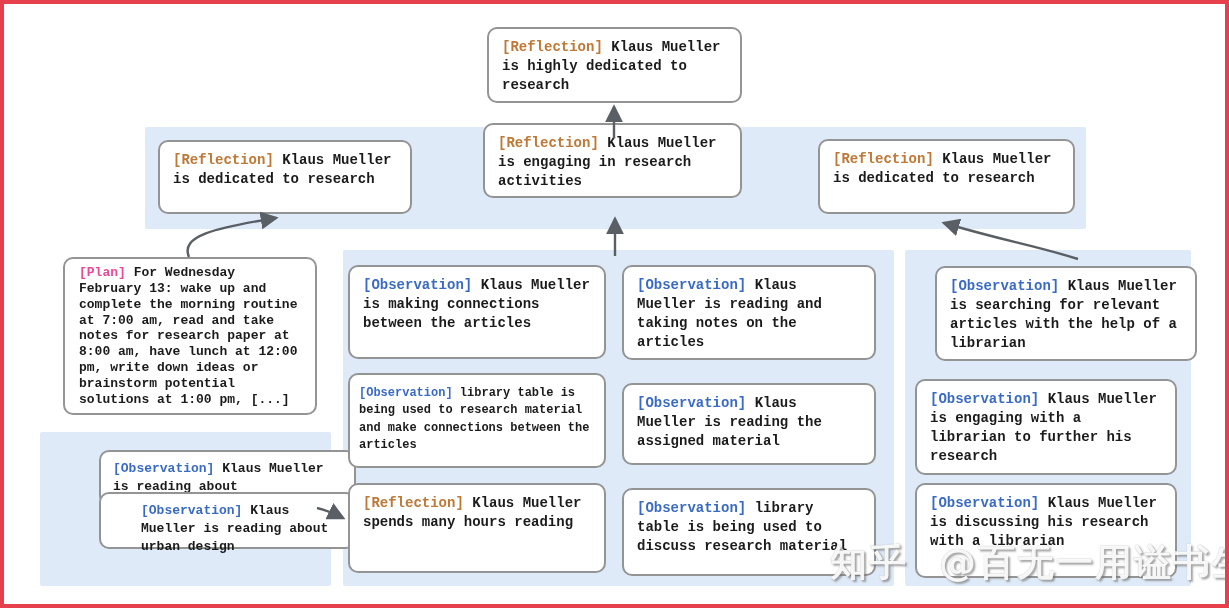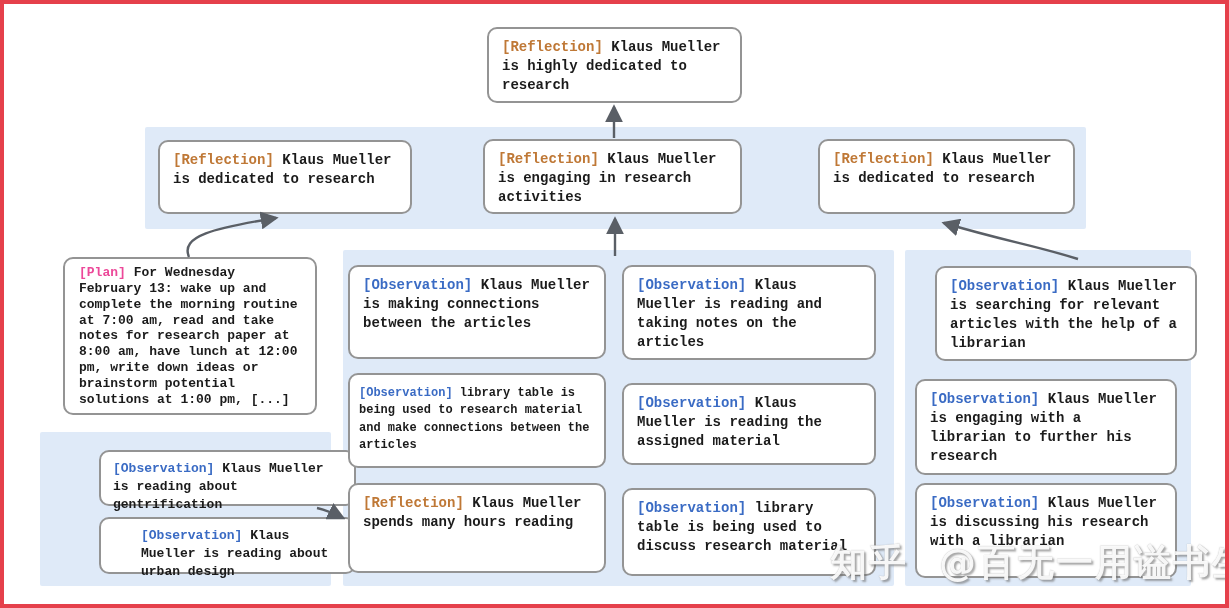--- a/index.html
+++ b/index.html
@@ -63,39 +63,39 @@
 
   <div class="node reflection" style="left:483px; top:23px; width:255px; height:76px;">
     <span class="tag">[Reflection]</span>
     <span class="txt">Klaus Mueller is highly dedicated to research</span>
   </div>
 
   <div class="node reflection" style="left:154px; top:136px; width:254px; height:74px;">
     <span class="tag">[Reflection]</span>
     <span class="txt">Klaus Mueller is dedicated to research</span>
   </div>
-  <div class="node reflection" style="left:479px; top:135px; width:259px; height:75px;">
+  <div class="node reflection" style="left:479px; top:119px; width:259px; height:75px;">
     <span class="tag">[Reflection]</span>
     <span class="txt">Klaus Mueller is engaging in research activities</span>
   </div>
   <div class="node reflection" style="left:814px; top:135px; width:257px; height:75px;">
     <span class="tag">[Reflection]</span>
     <span class="txt">Klaus Mueller is dedicated to research</span>
   </div>
 
   <div class="node plan-node fs13" style="left:59px; top:253px; width:254px; height:158px;">
     <span class="tag">[Plan]</span>
     <span class="txt">For Wednesday February 13: wake up and complete the morning routine at 7:00 am, read and take notes for research paper at 8:00 am, have lunch at 12:00 pm, write down ideas or brainstorm potential solutions at 1:00 pm, [...]</span>
   </div>
 
   <div class="node observation fs125" style="left:53px; top:446px; width:257px; height:56px;">
     <span class="tag">[Observation]</span>
     <span class="txt">Klaus Mueller is reading about gentrification</span>
   </div>
-  <div class="node observation fs125" style="left:53px; top:513px; width:257px; height:57px;padding-left:40px;">
+  <div class="node observation fs125" style="left:53px; top:488px; width:257px; height:57px;padding-left:40px;">
     <span class="tag">[Observation]</span>
     <span class="txt">Klaus Mueller is reading about urban design</span>
   </div>
 
   <div class="node observation" style="left:344px; top:261px; width:258px; height:94px;">
     <span class="tag">[Observation]</span>
     <span class="txt">Klaus Mueller is making connections between the articles</span>
   </div>
   <div class="node observation fs12" style="left:344px; top:369px; width:258px; height:95px;padding-left:9px;">
     <span class="tag">[Observation]</span>

